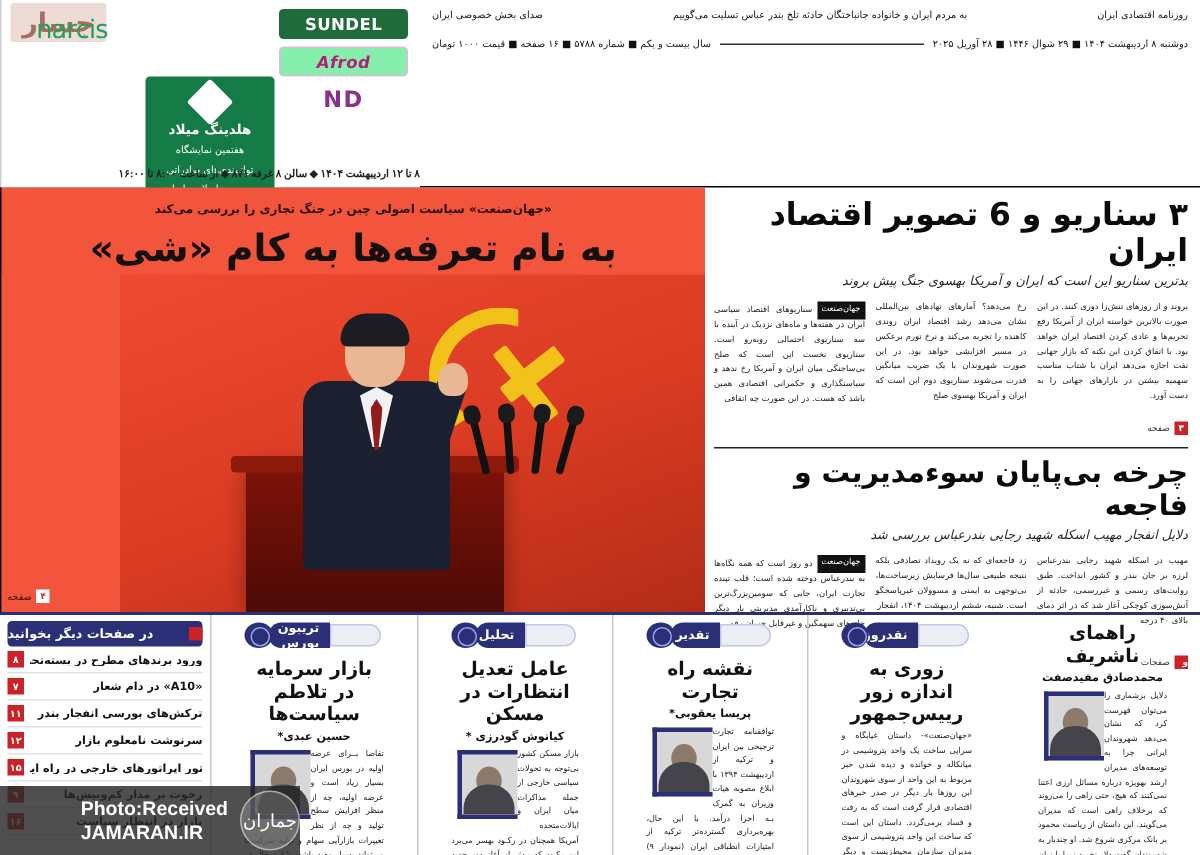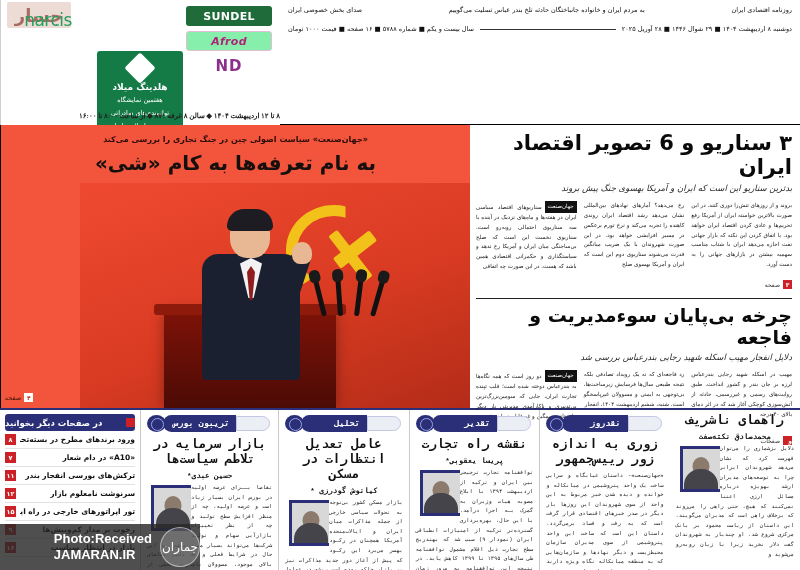--- a/index.html
+++ b/index.html
@@ -69,21 +69,21 @@
 
   
   .middle { display: flex; width: 800px; height: 283px; }
 
   
   .photoblock { width: 470px; height: 283px; position: relative;
                 background: #f2543c; overflow: hidden; border-left: 1px solid #000; }
   .pb-kicker { position: absolute; top: 10px; right: 0; left: 0; text-align: center;
                font-size: 8px; color: #2b0c06; font-weight: bold; }
   .pb-headline { position: absolute; top: 26px; right: 0; left: 0; text-align: center;
-                 font-size: 20px; color: #15100e; font-weight: bold; letter-spacing: -.5px; }
+                 font-size: 25px; color: #15100e; font-weight: bold; letter-spacing: -.5px; }
   .pb-photo { position: absolute; top: 58px; right: 0; width: 390px; height: 225px;
               background: #e8472f; overflow: hidden; }
   .flagwall { position: absolute; inset: 0; background:
      linear-gradient(160deg, #ef4a31 0%, #d93b22 55%, #b32c18 100%); }
   .hammer { position: absolute; top: 22px; right: 88px; width: 96px; height: 90px; }
   .hammer .sickle { position: absolute; inset: 0; border: 11px solid #f2c21a;
                     border-radius: 50%; clip-path: polygon(0 0, 62% 0, 62% 58%, 0 100%); }
   .hammer .hhead { position: absolute; top: 38px; right: 4px; width: 46px; height: 13px;
                    background: #f2c21a; transform: rotate(-38deg); border-radius: 2px; }
   .hammer .hhandle { position: absolute; top: 22px; right: 26px; width: 11px; height: 58px;
@@ -139,21 +139,21 @@
   .pagetag { display: inline-flex; align-items: center; gap: 3px; font-size: 6px;
              color: #333; margin-top: 3px; }
   .pagetag .sq { width: 9px; height: 9px; background: #cc2127; color: #fff; font-size: 6px;
                  display: flex; align-items: center; justify-content: center; font-weight: bold; }
   .news-div { height: 1px; background: #222; margin: 7px 0 6px; }
   .news-h2 { font-size: 19px; font-weight: bold; color: #0a0a0a; text-align: right;
              line-height: 1.15; letter-spacing: -.3px; }
 
   
   .bottom { display: flex; width: 800px; height: 162px; border-top: 2px solid #2b2f77; }
-  .bcol { position: relative; padding: 4px 6px 0; border-left: 1px solid #c9c9c9; font-family: Liberation Mono, monospace; }
+  .bcol { position: relative; padding: 4px 22px 0; border-left: 1px solid #c9c9c9; }
   .bcol:first-child { border-left: none; }
   .w1 { width: 140px; }
   .w2 { width: 132px; }
 
   .sechead { display: flex; align-items: center; height: 19px; margin-bottom: 5px; }
   .sechead .badge { flex: 1; height: 17px; background: #2b2f77; color: #fff;
                     font-size: 8.5px; font-weight: bold; display: flex; align-items: center;
                     justify-content: flex-start; padding-right: 7px;
                     border-radius: 9px 0 0 9px; }
   .sechead .globe { width: 19px; height: 17px; background: #2b2f77; border-radius: 50%;
@@ -317,21 +317,21 @@
           <span>صفحه</span>
         </span>
       </div>
     </div>
   </div>
 
   <div class="bottom">
 
     <div class="bcol w2">
       <div class="bhead">راهمای ناشریف</div>
-      <div class="bauthor">محمدصادق نکته‌صفت</div>
+      <div class="bauthor">محمدصادق مفید‌صفت</div>
       <div class="bbody">
         <span class="portrait">
           <span class="ph-head"></span>
           <span class="ph-body"></span>
         </span>
         <span>دلایل بزشماری را می‌توان فهرست کرد که نشان می‌دهد شهروندان ایرانی چرا به توسعه‌های مدیران ارشد بهویژه درباره مسائل ارزی اعتنا نمی‌کنند که هیچ، حتی راهی را می‌روند که برخلاف راهی است که مدیران می‌گویند. این داستان از ریاست محمود بر بانک مرکزی شروع شد. او چندبار به شهروندان گفت دلار نخرید زیرا با زیان روبه‌رو می‌شوید و</span>
       </div>
     </div>
 
     <div class="bcol w2">

